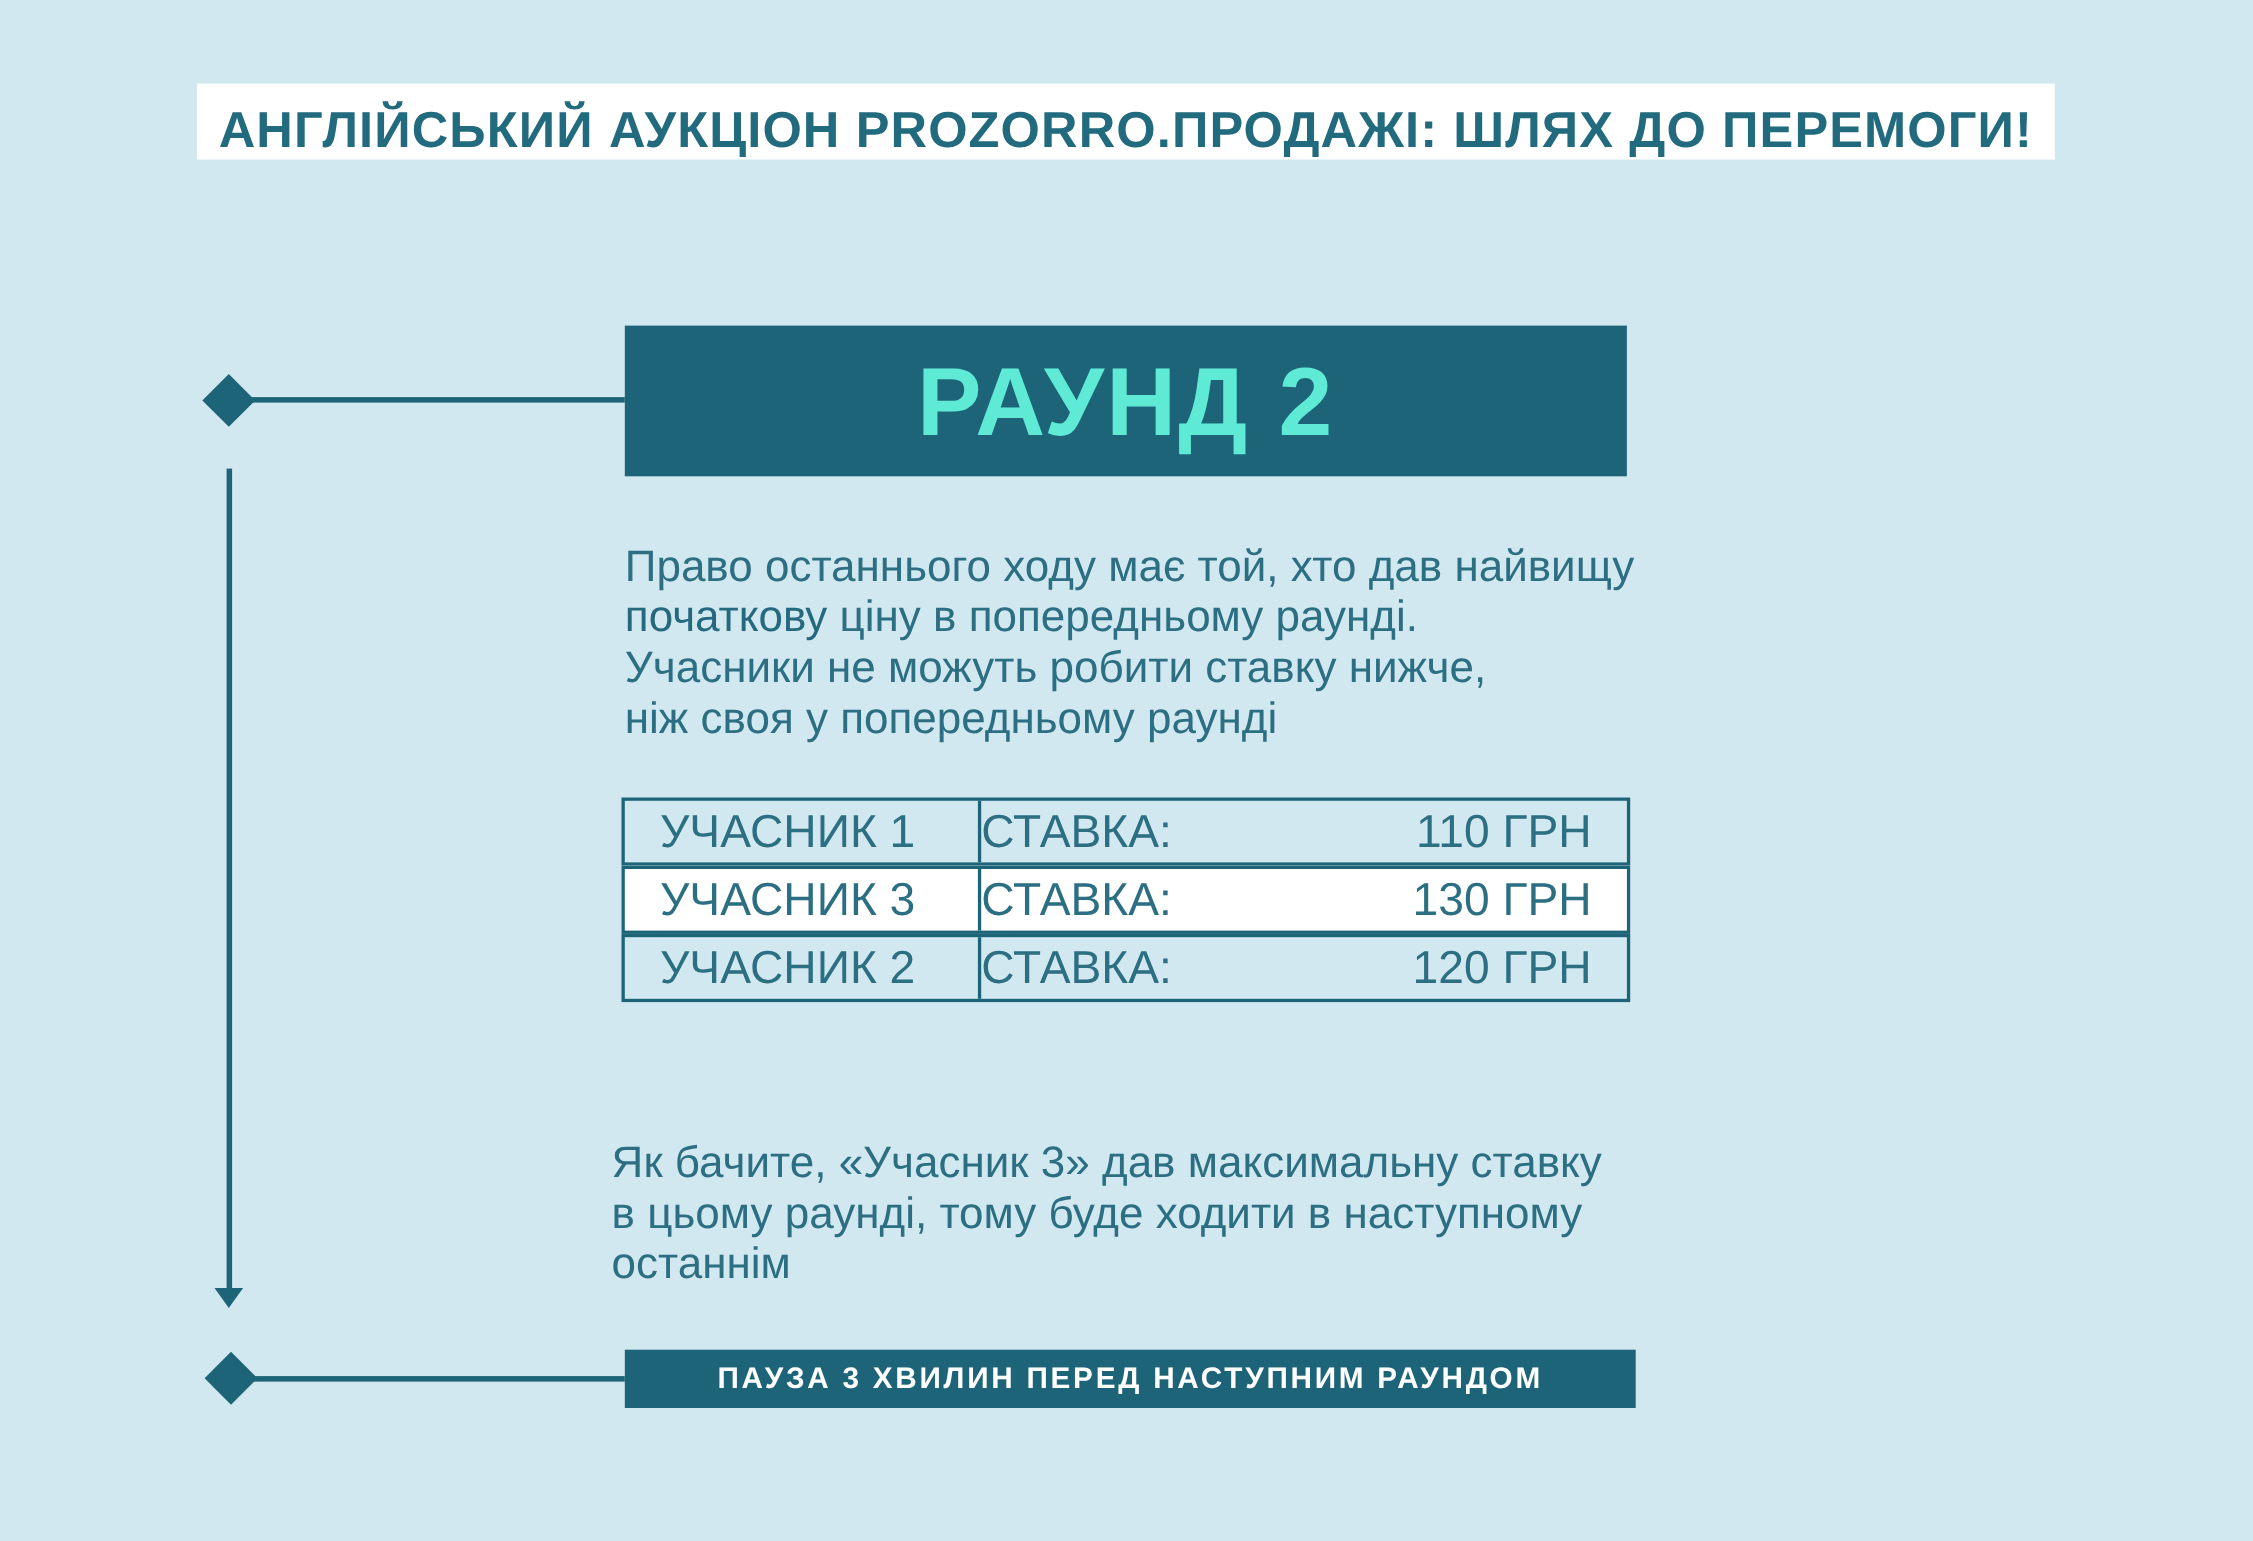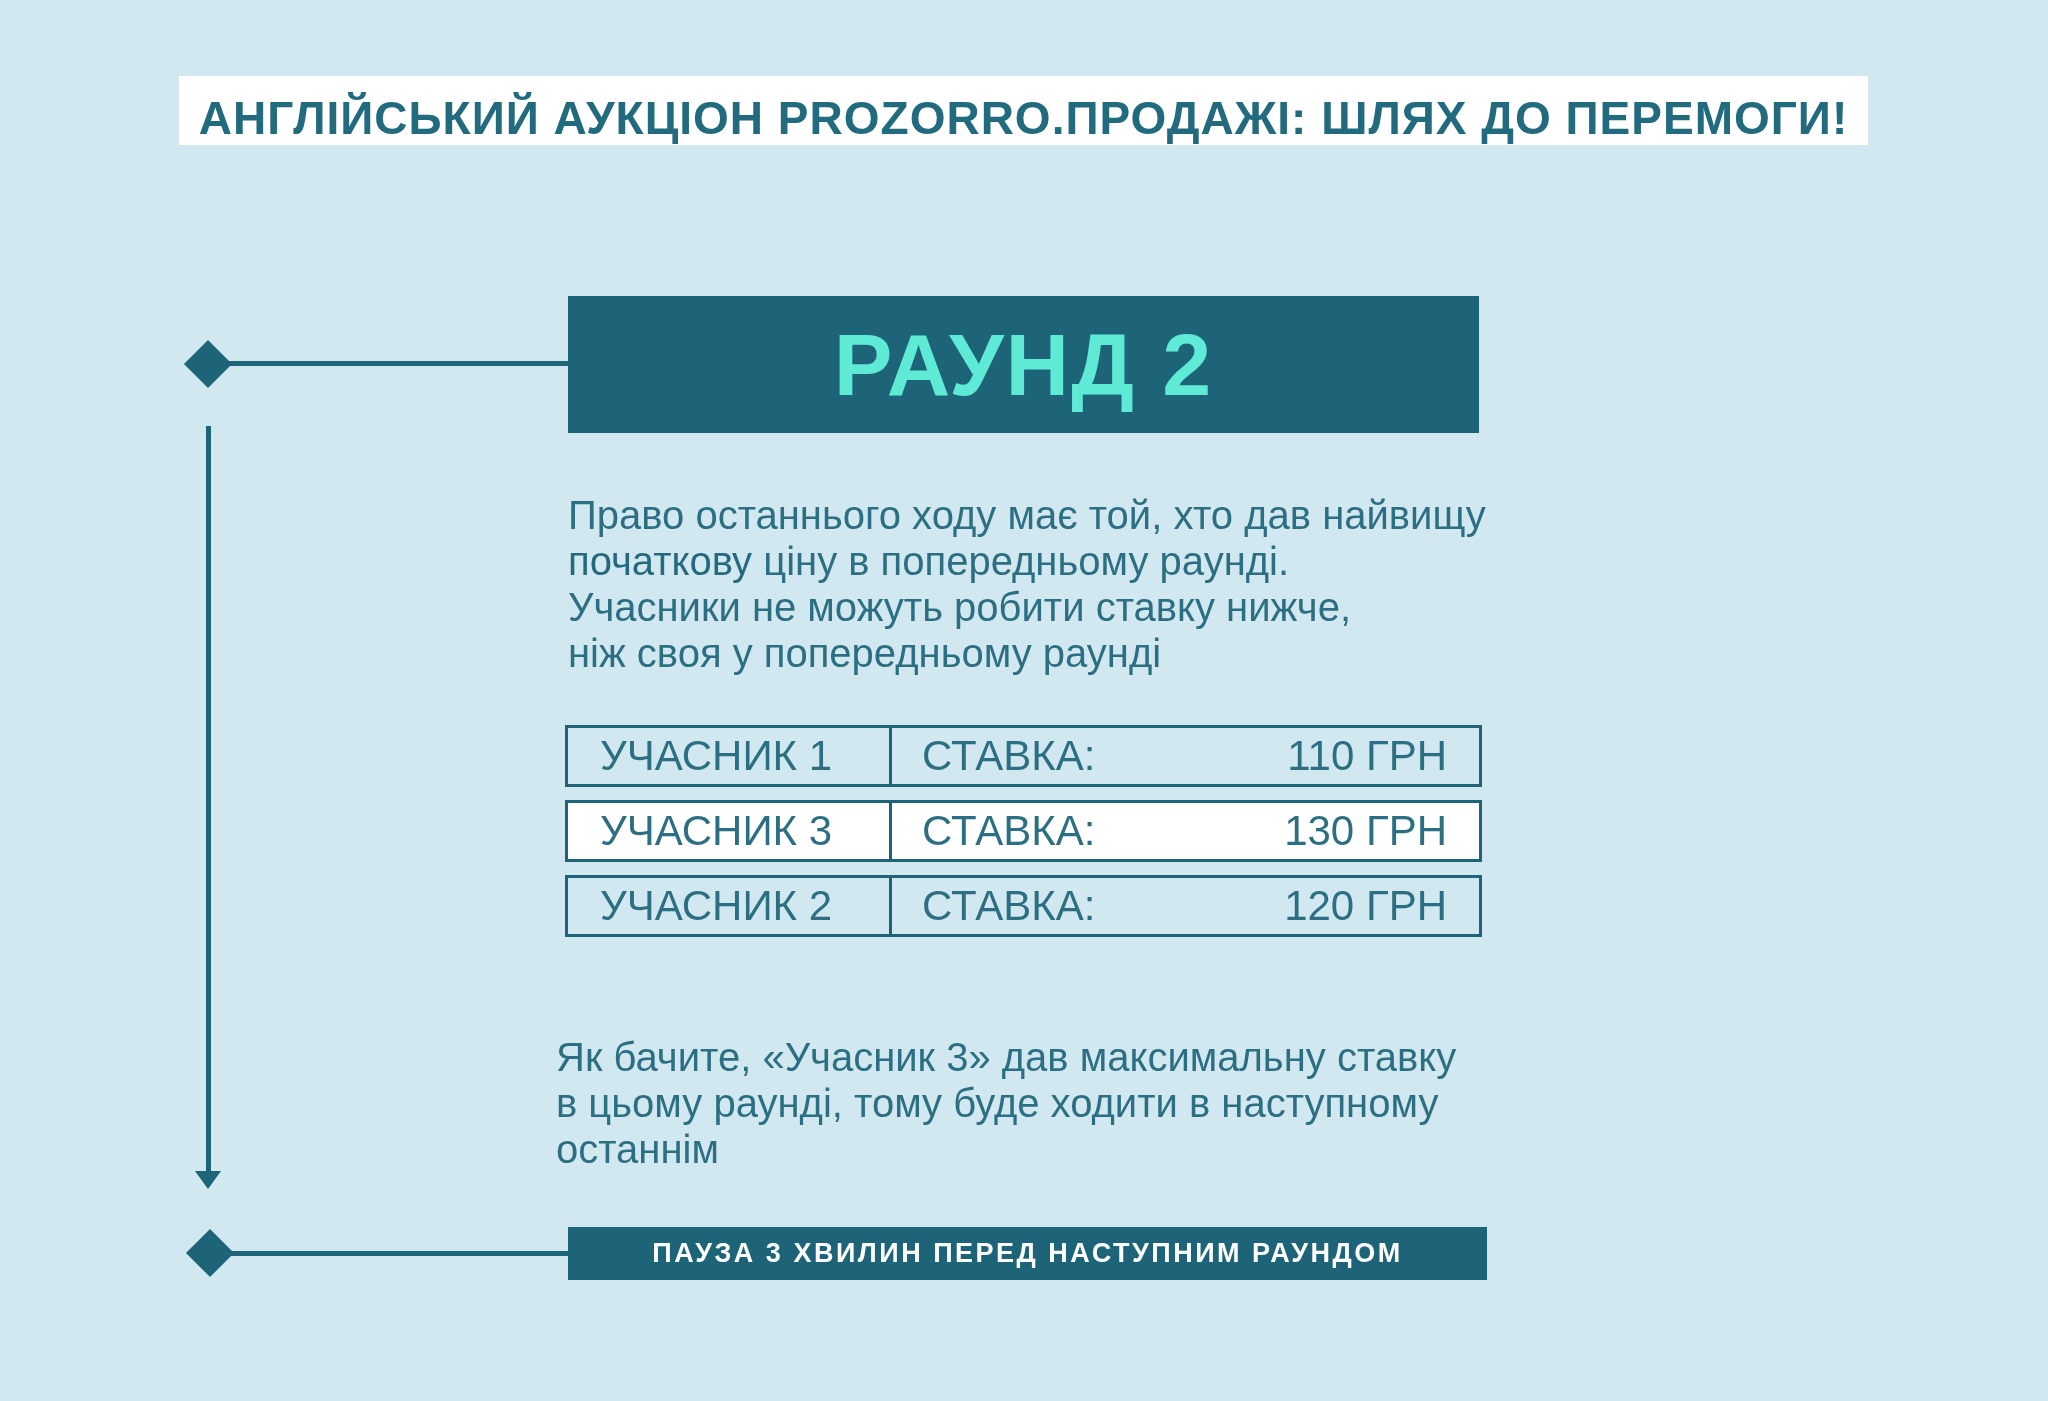--- a/index.html
+++ b/index.html
@@ -56,35 +56,35 @@
     color: #2c6f83; font-size: 40px; line-height: 46px; white-space: nowrap;
   }
   #intro-paragraph { left: 568px; top: 492px; }
   #conclusion-paragraph { left: 556px; top: 1034px; }
   .paragraph b { font-weight: normal; color: #25697e; }
 
   
   .bids-table { left: 565px; top: 725px; width: 917px; }
   .bid-row {
     box-sizing: border-box;
-    width: 917px; height: 62px; margin-bottom: 13px;
+    width: 917px; height: 62px; 
     border: 3px solid #1e6478;
     display: flex; align-items: stretch;
     color: #2c6f83; font-size: 42px;
   }
   .bid-row.highlight { background: #ffffff; }
   .cell-participant {
     box-sizing: border-box; width: 324px;
     border-right: 3px solid #1e6478;
     display: flex; align-items: center;
     padding-left: 32px; white-space: nowrap;
   }
   .cell-bid {
     flex: 1; display: flex; align-items: center; justify-content: space-between;
-    padding-left: 30px; padding-right: 32px; white-space: nowrap;
+    padding-right: 32px; white-space: nowrap;
   }
 
   
   .footer-bar {
     left: 568px; top: 1227px; width: 919px; height: 53px;
     background: #1e6478;
     display: flex; align-items: center; justify-content: center;
   }
   .footer-text {
     color: #ffffff; font-size: 27px; font-weight: bold;

